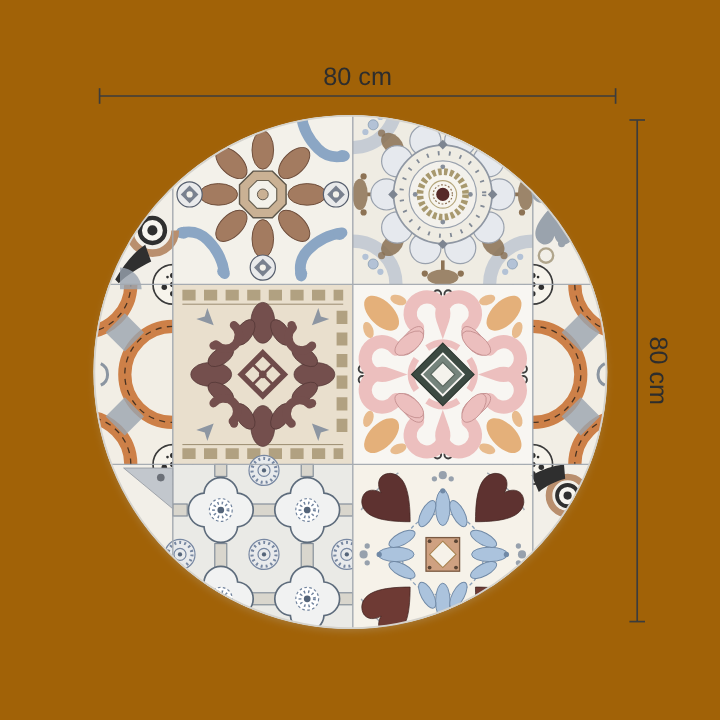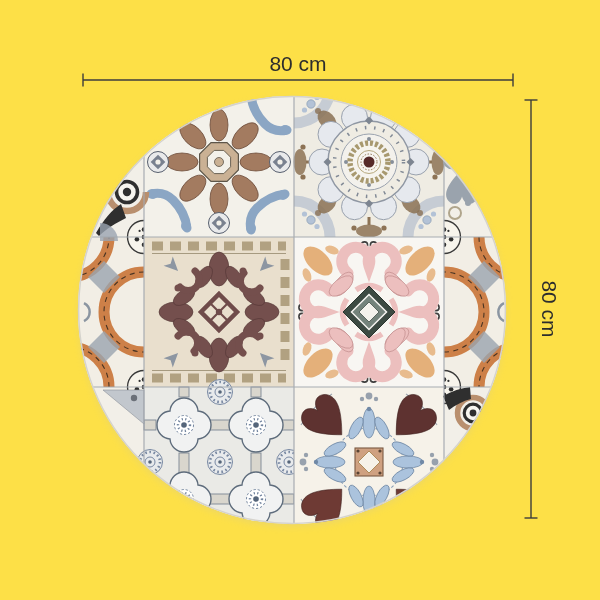--- a/index.html
+++ b/index.html
@@ -1,16 +1,16 @@
 <!DOCTYPE html>
 <html><head>
 <meta charset="utf-8">
 <style>
   html,body{margin:0;padding:0;background:#ffffff;}
-  .stage{width:600px;height:600px;position:relative;overflow:hidden;background:#fde047;
+  .stage{width:600px;height:600px;position:relative;overflow:hidden;background:#a16207;
          font-family:"Liberation Sans",sans-serif;}
   svg{display:block;}
   text{font-family:"Liberation Sans",sans-serif;}
 </style>
 </head>
 <body>
 
 <div class="stage">
 <svg width="600" height="600" viewBox="0 0 600 600">
   <defs>

